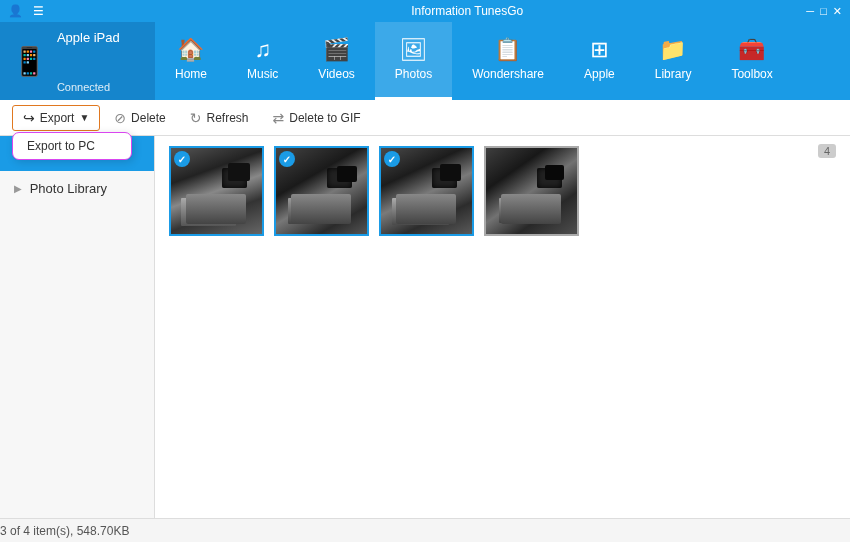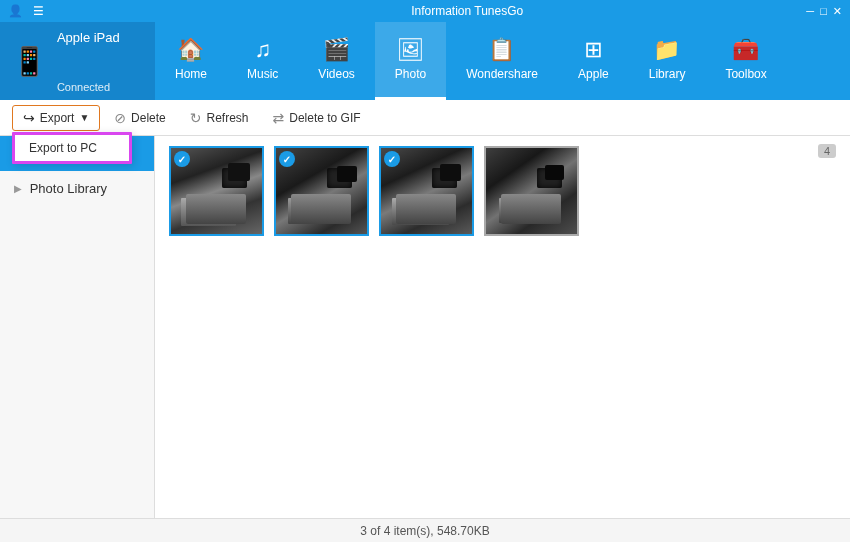--- a/index.html
+++ b/index.html
@@ -92,22 +92,22 @@
       color: #333;
       background: transparent;
     }
 
     
     .dropdown-menu {
       position: absolute;
       top: 32px;
       left: 12px;
       background: white;
-      border: 3px solid #d946ef;
-      border-radius: 1px;
+      border: 1px solid #d946ef;
+      border-radius: 7px;
       box-shadow: 2px 2px 8px rgba(0,0,0,0.15);
       z-index: 100;
       min-width: 120px;
     }
     .dropdown-item {
       padding: 6px 14px;
       cursor: pointer;
       font-size: 12px;
       color: #333;
     }
@@ -213,21 +213,21 @@
       box-shadow: inset 0 0 6px #000;
     }
 
     
     .status-bar {
       height: 24px;
       background: #f5f5f5;
       border-top: 1px solid #ddd;
       display: flex;
       align-items: center;
-      justify-content: center;
+      justify-content: flex-start;
       font-size: 12px;
       color: #555;
     }
 
     
     .count-badge {
       position: absolute;
       top: 8px;
       right: 14px;
       background: #ccc;
@@ -269,21 +269,21 @@
     <div class="nav-item">
       <span class="nav-item-icon">♫</span>
       <span>Music</span>
     </div>
     <div class="nav-item">
       <span class="nav-item-icon">🎬</span>
       <span>Videos</span>
     </div>
     <div class="nav-item active">
       <span class="nav-item-icon">🖼</span>
-      <span>Photo</span>
+      <span>Photos</span>
     </div>
     <div class="nav-item">
       <span class="nav-item-icon">📋</span>
       <span>Wondershare</span>
     </div>
     <div class="nav-item">
       <span class="nav-item-icon">⊞</span>
       <span>Apple</span>
     </div>
     <div class="nav-item">

